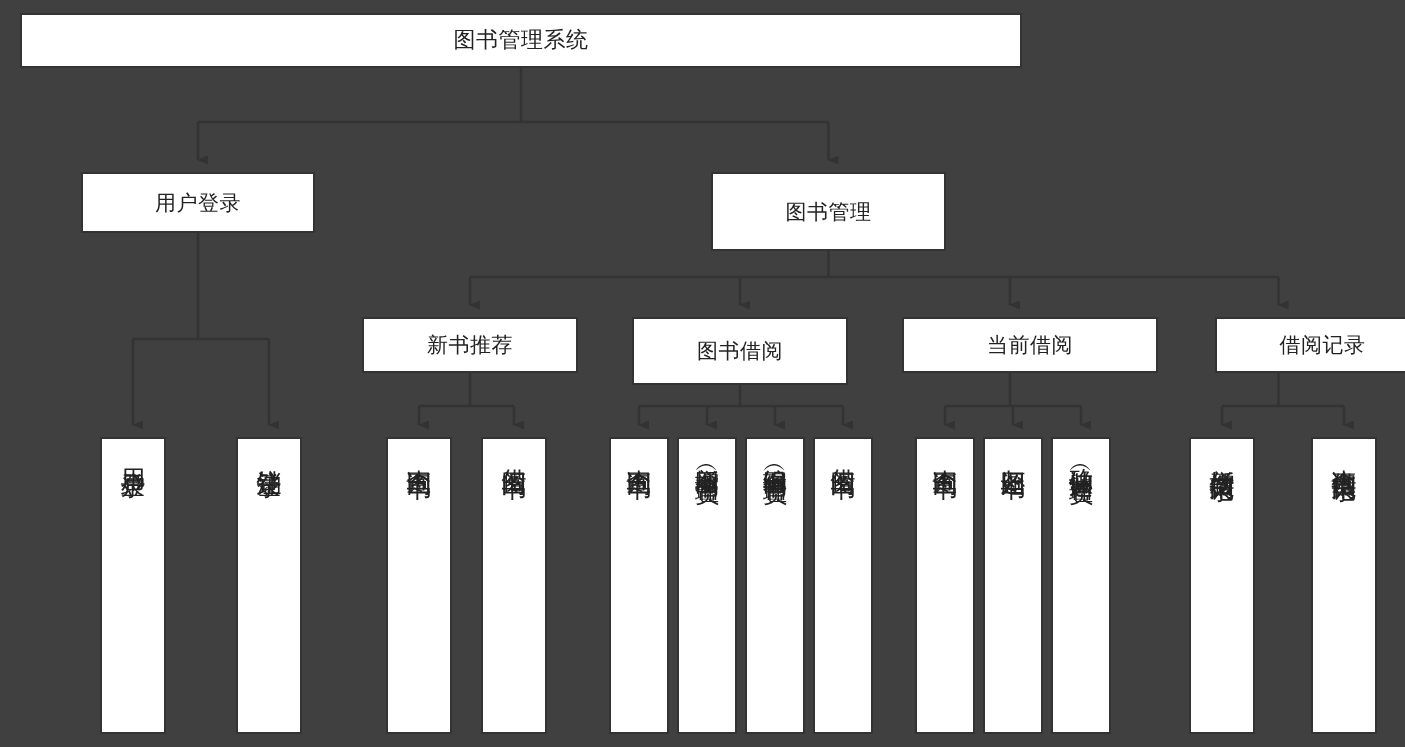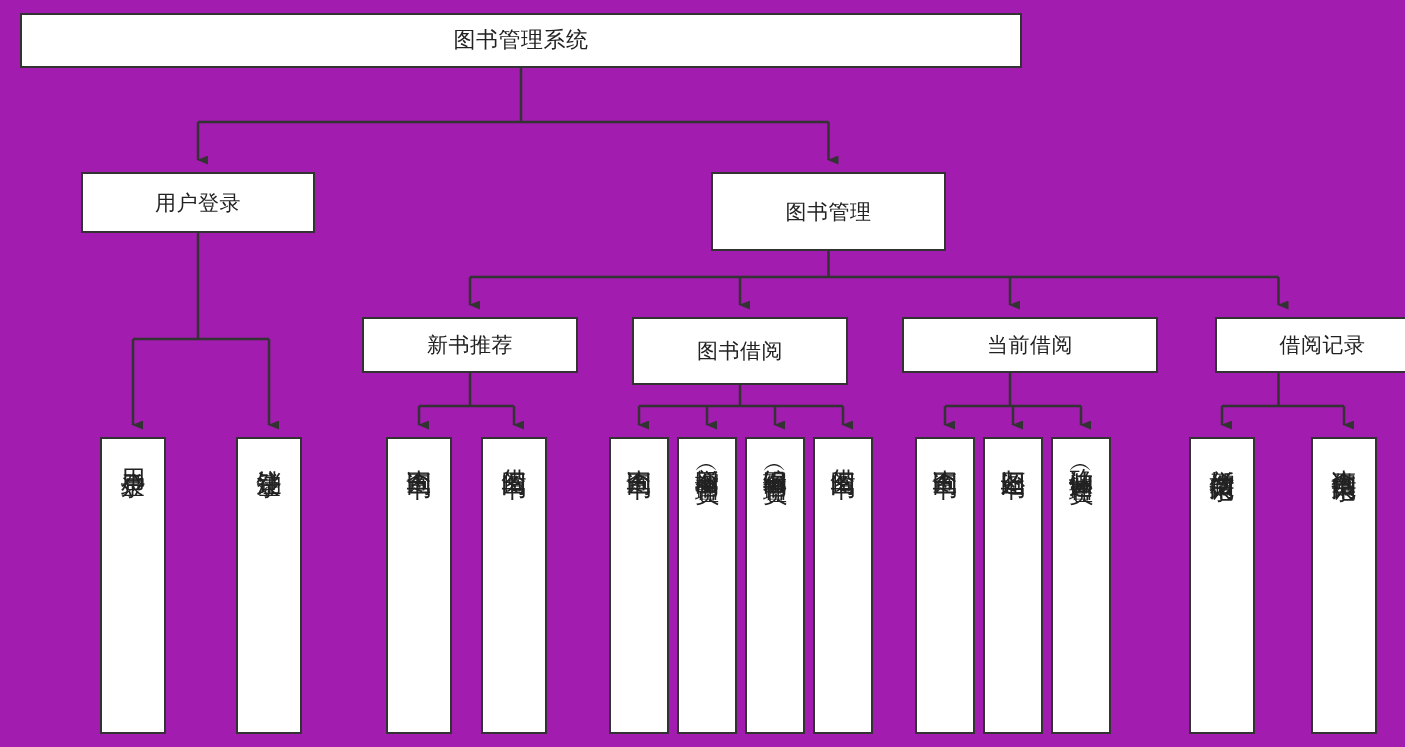--- a/index.html
+++ b/index.html
@@ -8,21 +8,21 @@
     padding: 0;
     background: #ffffff;
   }
   body {
     font-family: "Liberation Sans", "DejaVu Sans", sans-serif;
   }
   #canvas {
     position: relative;
     width: 1405px;
     height: 747px;
-    background: #a21caf;
+    background: #404040;
     overflow: hidden;
   }
   #edges {
     position: absolute;
     left: 0;
     top: 0;
     width: 1405px;
     height: 747px;
     pointer-events: none;
   }

